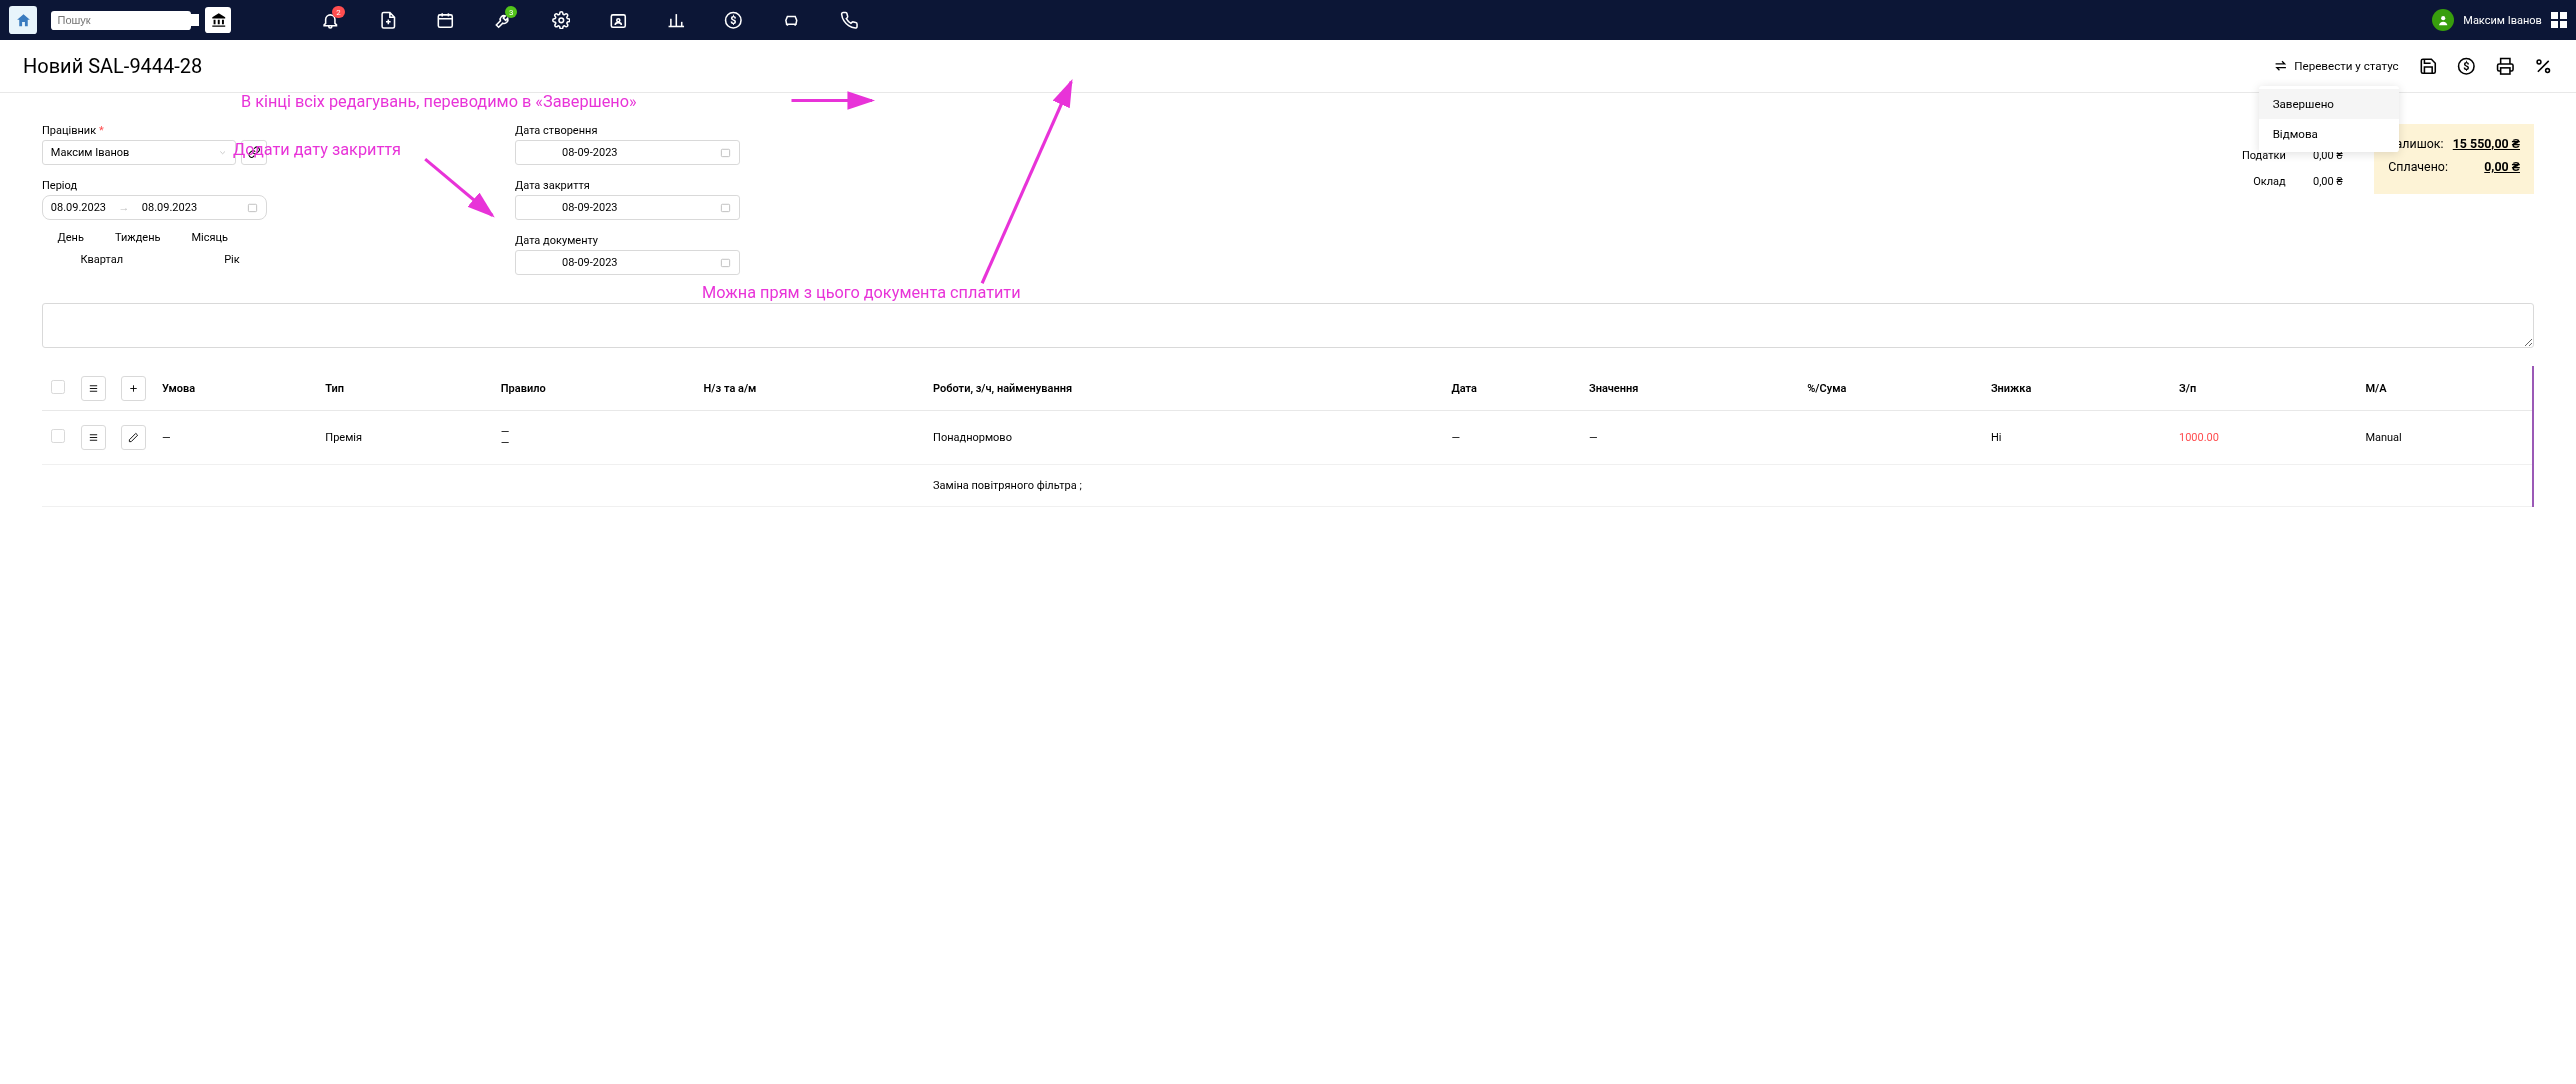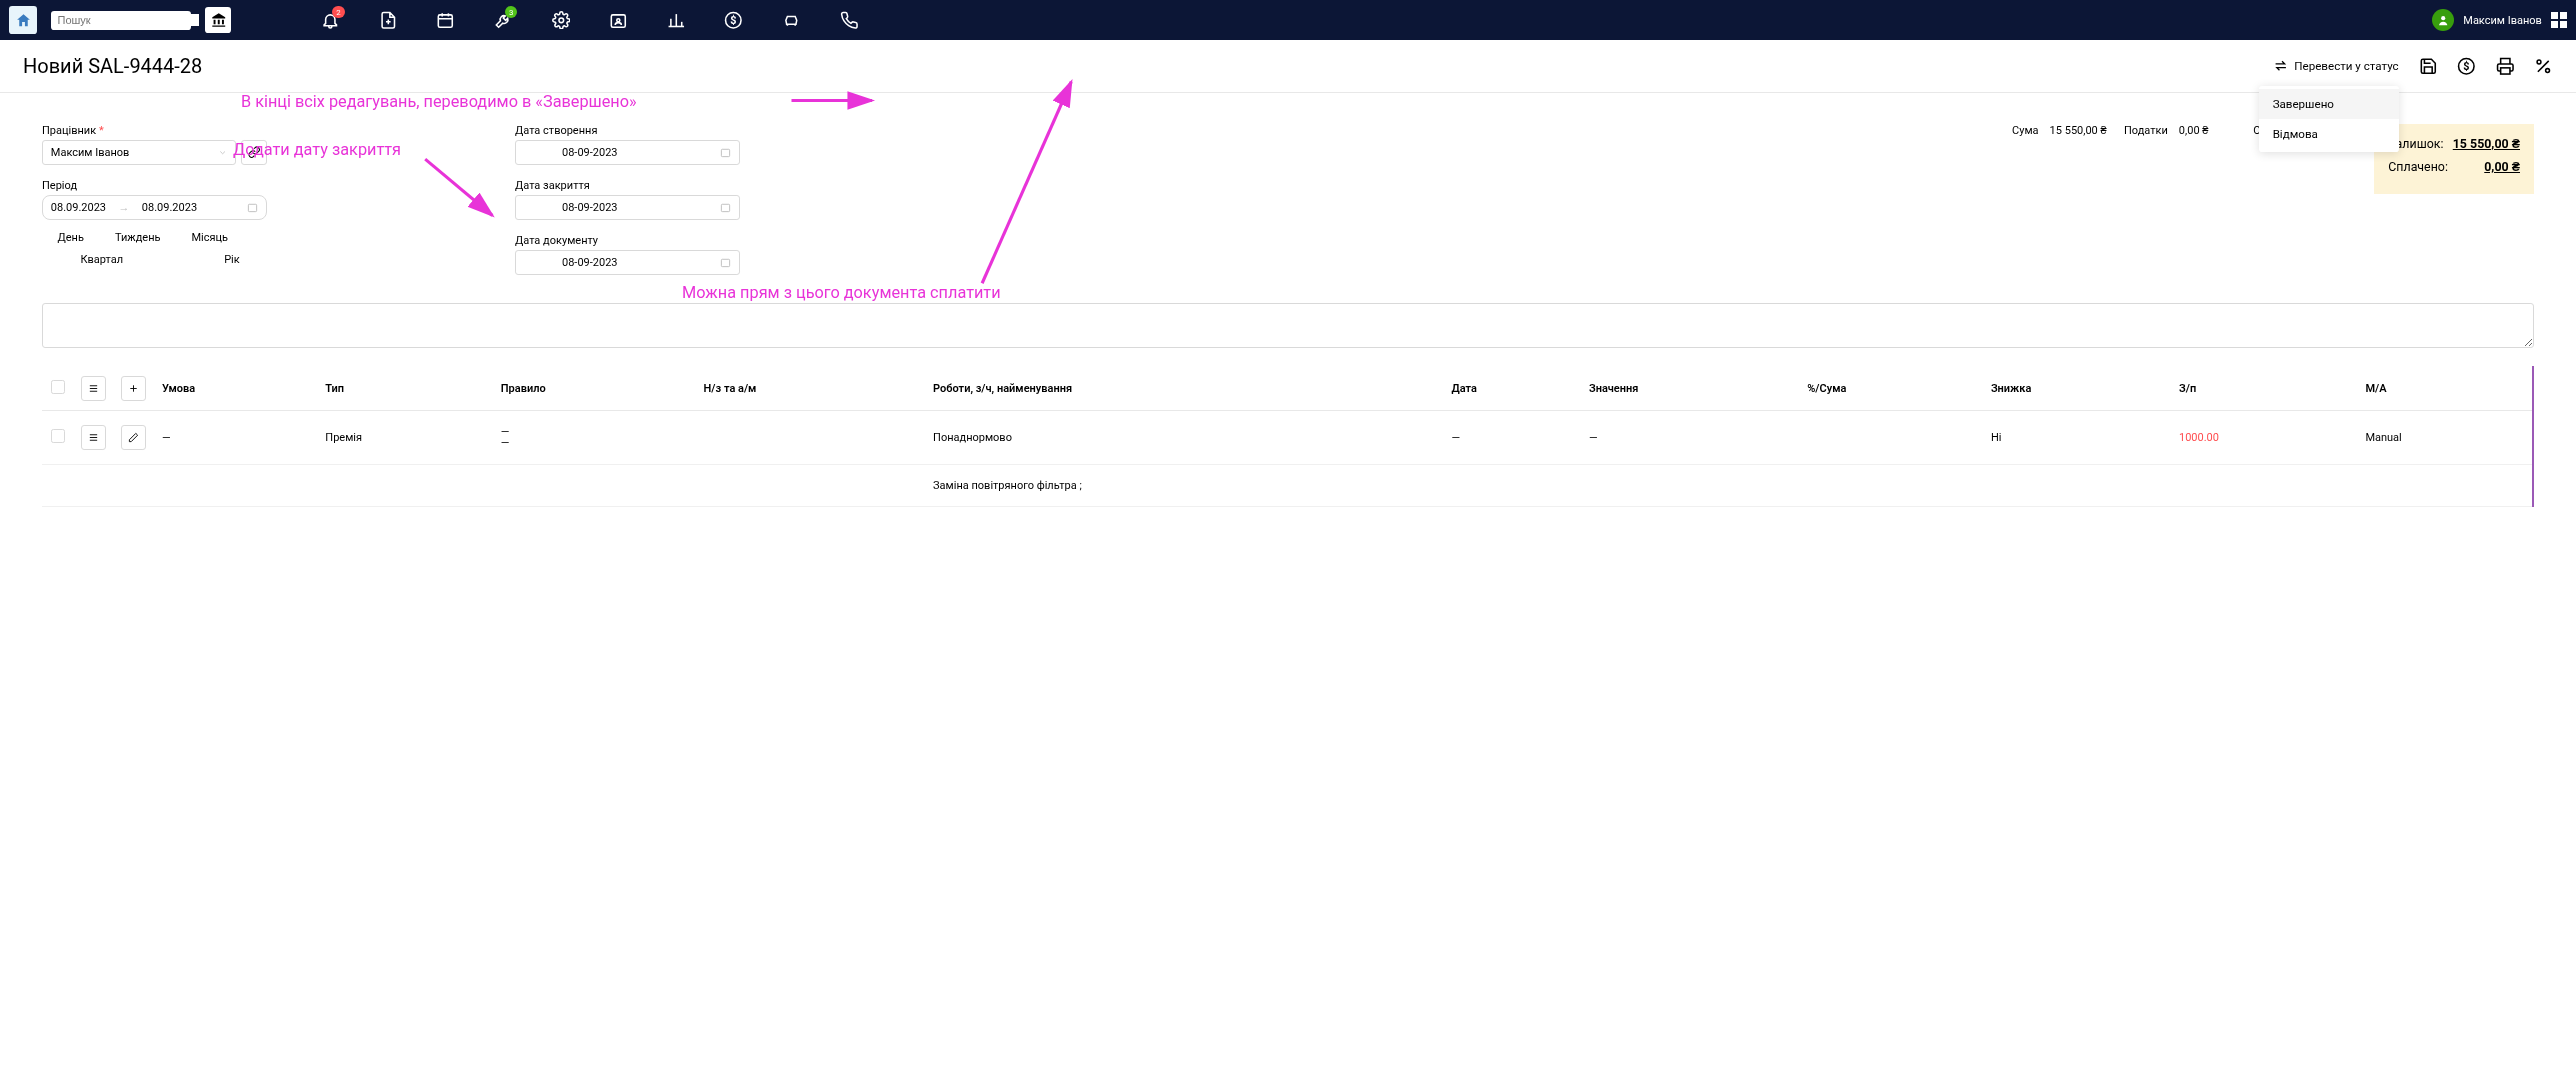--- a/index.html
+++ b/index.html
@@ -44,21 +44,21 @@
   .field-row { display: flex; gap: 4.7px; align-items: center; }
   .select-input, .date-input, .text-input { border: 0.8px solid #d9d9d9; border-radius: 3.1px; padding: 4.7px 7.8px; font-size: 11px; background: #fff; display: flex; align-items: center; justify-content: space-between; }
   .select-input { flex: 1; height: 25px; }
   .link-btn { border: 0.8px solid #d9d9d9; border-radius: 3.1px; width: 26px; height: 25px; display: flex; align-items: center; justify-content: center; }
   .date-range { border: 0.8px solid #d9d9d9; border-radius: 8px; padding: 4.7px 7.8px; font-size: 11px; display: flex; align-items: center; gap: 12.4px; height: 25px; }
   .period-tabs { display: flex; flex-wrap: wrap; gap: 3.1px 31px; margin-top: 7.8px; padding-left: 15.5px; }
   .period-tab { font-size: 11px; padding: 3.1px 0; cursor: pointer; }
   
   .date-input { height: 25px; width: 100%; padding-left: 46px; }
   
-  .summary-left { text-align: left; font-size: 11px; display: flex; gap: 12.4px; }
+  .summary-left { text-align: center; font-size: 11px; display: flex; flex-direction: column; gap: 12.4px; }
   .summary-left .row { display: flex; gap: 11px; justify-content: flex-end; }
   .summary-left .label { color: #000; }
   .summary-left .val { min-width: 62px; }
   
   .summary-right { background: #fdf3d6; padding: 12.4px 14px; font-size: 12.4px; min-width: 124px; }
   .summary-right .row { display: flex; justify-content: space-between; gap: 9.3px; margin-bottom: 7.8px; }
   .summary-right .val { font-weight: 700; text-decoration: underline; }
   
   .comment-section { margin-top: 11px; }
   .comment-area { width: 100%; min-height: 39px; border: 0.8px solid #d9d9d9; border-radius: 3.1px; padding: 6.2px; resize: vertical; margin-top: 3.1px; }
@@ -394,21 +394,21 @@
           <td colspan="7"></td>
           <td colspan="7">Заміна повітряного фільтра ;</td>
         </tr>
       </tbody>
     </table>
   </div>
 </div>
 
 <div class="annotation" style="top:92px; left:241px;">В кінці всіх редагувань, переводимо в «Завершено»</div>
 <div class="annotation" style="top:140px; left:233px;">Додати дату закриття</div>
-<div class="annotation" style="top:283px; left:682px;text-align:center;">Можна прям з цього документа сплатити</div>
+<div class="annotation" style="top:283px; left:702px;text-align:center;">Можна прям з цього документа сплатити</div>
 
 <svg class="arrow-svg" style="top:89px; left:791px;" width="93" height="23" viewBox="0 0 120 30">
   <defs>
       <marker id="ah1" markerWidth="10" markerHeight="10" refX="8" refY="3" orient="auto">
         <path d="M0,0 L0,6 L9,3 z" fill="#e833d8"></path>
       </marker>
     </defs>
   <line x1="0" y1="15" x2="105" y2="15" stroke="#e833d8" stroke-width="4" marker-end="url(#ah1)"></line>
 </svg>
 

